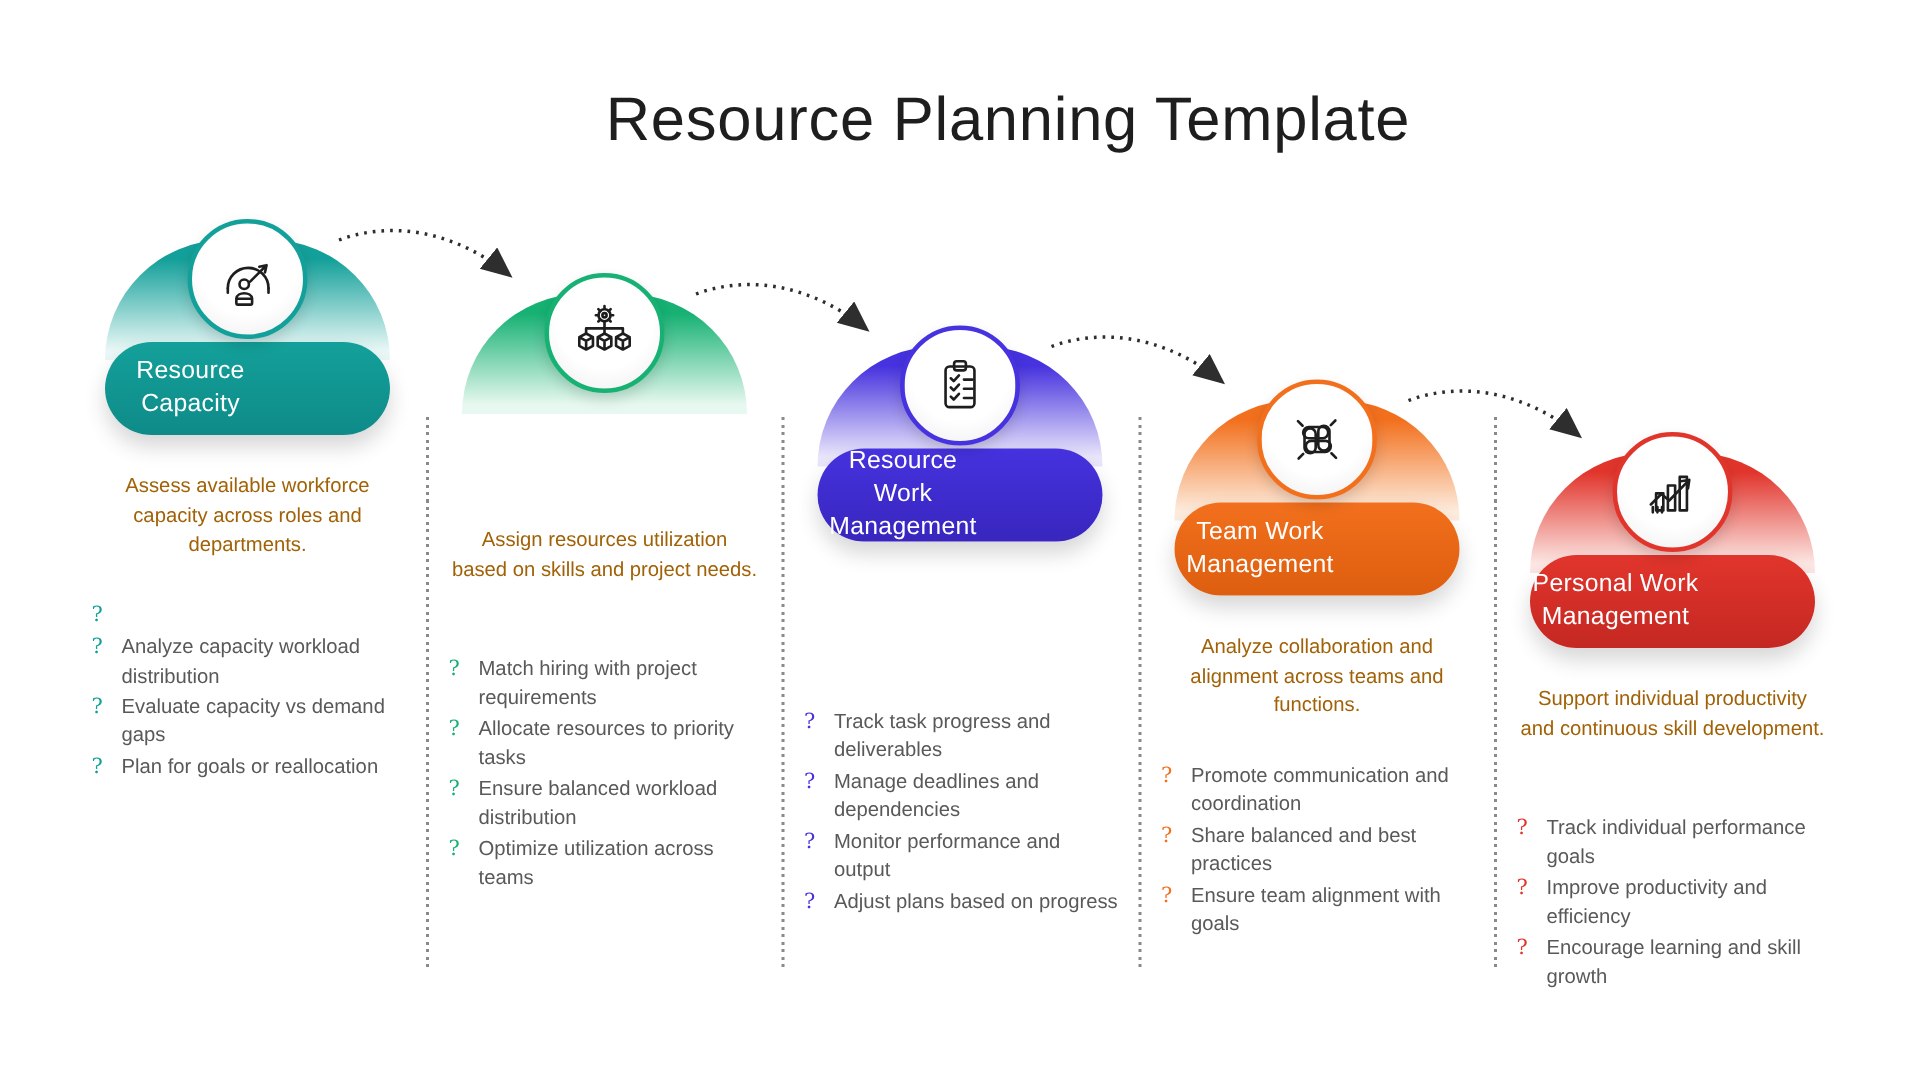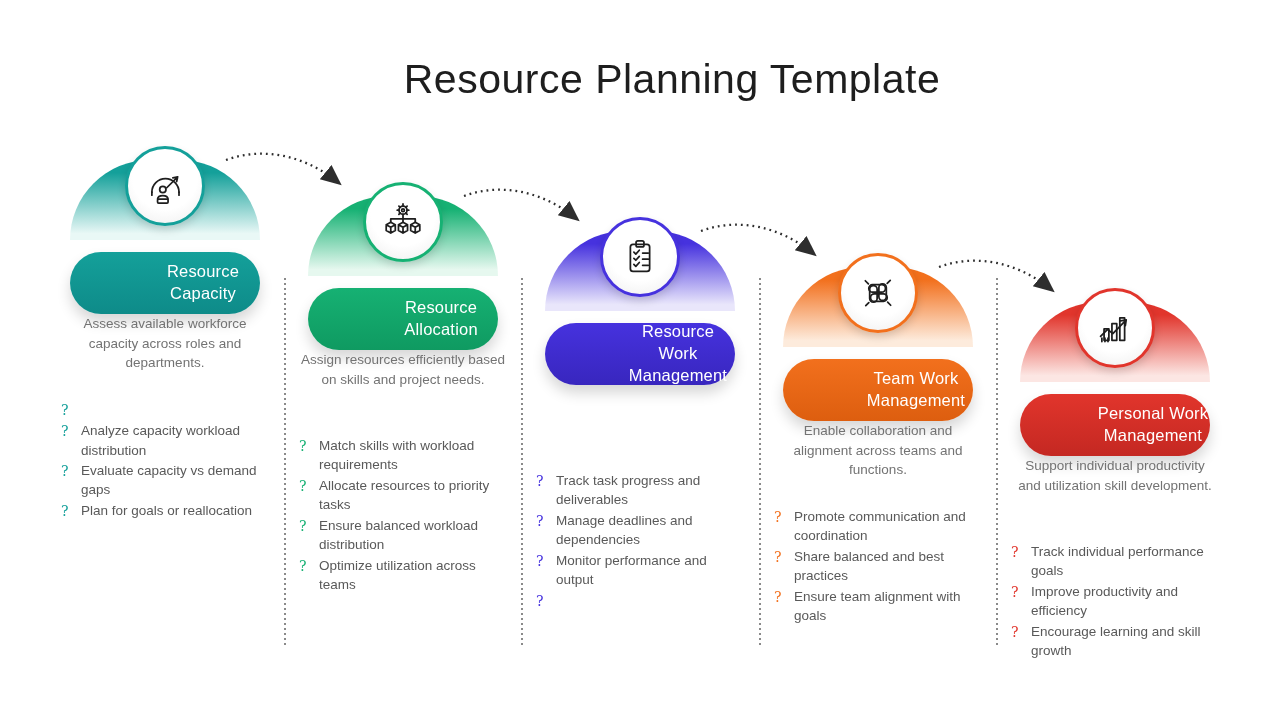--- a/index.html
+++ b/index.html
@@ -13,37 +13,36 @@
   }
   .stage{position:absolute;width:220px;height:470px;}
   .dome{
     position:absolute;left:15px;top:14px;width:190px;height:80px;
     border-radius:95px 95px 0 0;
     background:linear-gradient(180deg,var(--c) 0%,var(--c) 16%,var(--cl) 92%);
   }
   .pill{
     position:absolute;left:15px;top:82px;width:190px;height:62px;border-radius:31px;
     background:linear-gradient(180deg,var(--c) 0%,var(--cd) 100%);
-    display:flex;align-items:center;justify-content:flex-end;text-align:center;
+    display:flex;align-items:center;justify-content:flex-start;text-align:center;
     color:#ffffff;font-size:16.5px;font-weight:500;line-height:1.32;letter-spacing:.2px;
     box-shadow:0 8px 14px rgba(0,0,0,.16);
-    margin-top:24px;
   }
   .pill span{max-width:114px;}
   .icon-circle{
     position:absolute;left:70px;top:0;width:80px;height:80px;border-radius:50%;
     background:radial-gradient(circle at 50% 38%,#ffffff 55%,#ececec 100%);
     border:3px solid var(--c);box-sizing:border-box;
     display:flex;align-items:center;justify-content:center;
     box-shadow:0 4px 9px rgba(0,0,0,.14);
   }
   .icon-circle svg{stroke:#1e1e1e;fill:none;stroke-width:2;stroke-linecap:round;stroke-linejoin:round;}
   .desc{
     position:absolute;left:8px;top:168px;width:204px;margin:0;
-    text-align:center;font-size:13.5px;line-height:1.46;color:#737373;
+    text-align:center;font-size:13.5px;line-height:1.46;color:#a16207;
   }
   .items{position:absolute;left:6px;top:254px;width:212px;margin:0;padding:0;list-style:none;}
   .items li{display:flex;font-size:13.5px;line-height:1.44;color:#595959;margin:0 0 1px 0;}
   .marker{flex:none;width:20px;color:var(--c);font-size:14px;font-family:"DejaVu Serif",serif;}
   .divider{
     position:absolute;top:278px;width:2px;height:370px;
     background-image:repeating-linear-gradient(to bottom,var(--divider,#8a8a8a) 0 2px,transparent 2px 5px);
   }
   .arrow{position:absolute;}
 </style>
@@ -108,39 +107,36 @@
       </li>
     <li>
         <span class="marker">?</span>
         <span>Plan for goals or reallocation</span>
       </li>
   </ul>
 </div>
 
 <div class="stage" style="left: 293px; top: 182px; --c: #16B173; --cd: #0F9A61; --cl: #E6F8EF;">
   <div class="dome"></div>
-  <div class="pill">
-      <span>Resource Allocation</span>
-    </div>
   <div class="icon-circle">
     <svg width="42" height="42" viewBox="0 0 48 48">
       <circle cx="24" cy="10.5" r="4.6"></circle>
       <circle cx="24" cy="10.5" r="1.6"></circle>
       <path d="M24 3.4 v2 M17.4 10.5 h2 M30.6 10.5 h-2 M19.3 5.8 l1.5 1.5 M28.7 5.8 l-1.5 1.5 M19.3 15.2 l1.5 -1.5 M28.7 15.2 l-1.5 -1.5"></path>
       <path d="M24 15.5 v5 M10 20.5 H38 M10 20.5 v4 M24 20.5 v4 M38 20.5 v4"></path>
       <path d="M4.8 27.2 L10 24.4 L15.2 27.2 L15.2 33.8 L10 36.6 L4.8 33.8 Z M4.8 27.2 L10 30 L15.2 27.2 M10 30 V36.6"></path>
       <path d="M18.8 27.2 L24 24.4 L29.2 27.2 L29.2 33.8 L24 36.6 L18.8 33.8 Z M18.8 27.2 L24 30 L29.2 27.2 M24 30 V36.6"></path>
       <path d="M32.8 27.2 L38 24.4 L43.2 27.2 L43.2 33.8 L38 36.6 L32.8 33.8 Z M32.8 27.2 L38 30 L43.2 27.2 M38 30 V36.6"></path>
     </svg>
   </div>
-  <p class="desc">Assign resources efficiently based on skills and project needs.</p>
-  <ul class="items">
-    <li>
-        <span class="marker">?</span>
-        <span>Match skills with workload requirements</span>
+  <p class="desc">Assign resources utilization based on skills and project needs.</p>
+  <ul class="items">
+    <li>
+        <span class="marker">?</span>
+        <span>Match hiring with project requirements</span>
       </li>
     <li>
         <span class="marker">?</span>
         <span>Allocate resources to priority tasks</span>
       </li>
     <li>
         <span class="marker">?</span>
         <span>Ensure balanced workload distribution</span>
       </li>
     <li>
@@ -172,20 +168,21 @@
     <li>
         <span class="marker">?</span>
         <span>Manage deadlines and dependencies</span>
       </li>
     <li>
         <span class="marker">?</span>
         <span>Monitor performance and output</span>
       </li>
     <li>
         <span class="marker">?</span>
+        <span>Adjust plans based on progress</span>
       </li>
   </ul>
 </div>
 
 <div class="stage" style="left: 768px; top: 253px; --c: #F2701D; --cd: #DD5E0F; --cl: #FDEBDC;">
   <div class="dome"></div>
   <div class="pill">
       <span>Team Work Management</span>
     </div>
   <div class="icon-circle">
@@ -201,21 +198,21 @@
       <g transform="rotate(180 24 24)">
         <rect x="13.5" y="14.5" width="19" height="8.5" rx="4.2"></rect>
         <path d="M34.5 13 l3.5 -3.5"></path>
       </g>
       <g transform="rotate(270 24 24)">
         <rect x="13.5" y="14.5" width="19" height="8.5" rx="4.2"></rect>
         <path d="M34.5 13 l3.5 -3.5"></path>
       </g>
     </svg>
   </div>
-  <p class="desc">Enable collaboration and alignment across teams and functions.</p>
+  <p class="desc">Analyze collaboration and alignment across teams and functions.</p>
   <ul class="items">
     <li>
         <span class="marker">?</span>
         <span>Promote communication and coordination</span>
       </li>
     <li>
         <span class="marker">?</span>
         <span>Share balanced and best practices</span>
       </li>
     <li>
@@ -233,21 +230,21 @@
   <div class="icon-circle">
     <svg width="42" height="42" viewBox="0 0 48 48">
       <rect x="11.5" y="25" width="5.5" height="13"></rect>
       <rect x="20.5" y="19" width="5.5" height="19"></rect>
       <rect x="29.5" y="12.5" width="5.5" height="25.5"></rect>
       <path d="M9 35.5 v4 M12.5 35.5 v4 M16 35.5 v4"></path>
       <path d="M7.5 33.5 L15.5 25.5 L21.5 30.5 L36 15.5"></path>
       <path d="M36.8 14.8 l-6.5 1 M36.8 14.8 l-1 6.5"></path>
     </svg>
   </div>
-  <p class="desc">Support individual productivity and utilization skill development.</p>
+  <p class="desc">Support individual productivity and continuous skill development.</p>
   <ul class="items">
     <li>
         <span class="marker">?</span>
         <span>Track individual performance goals</span>
       </li>
     <li>
         <span class="marker">?</span>
         <span>Improve productivity and efficiency</span>
       </li>
     <li>

